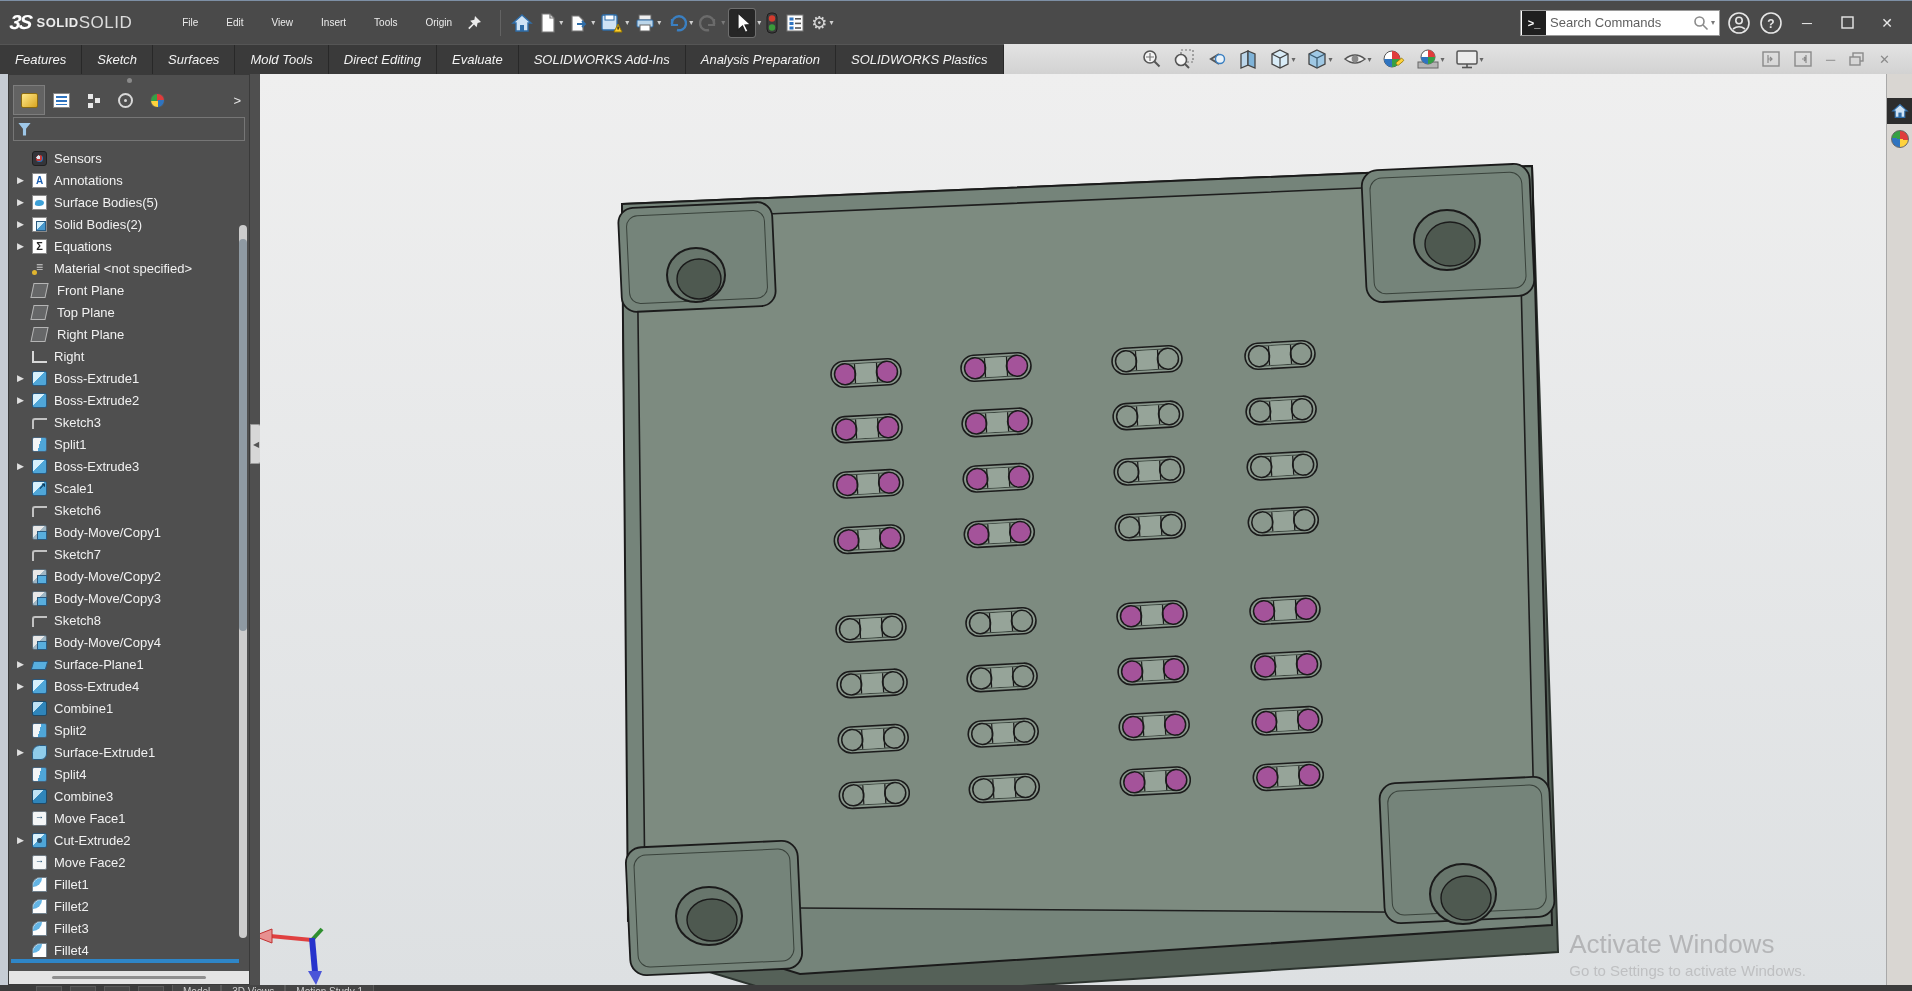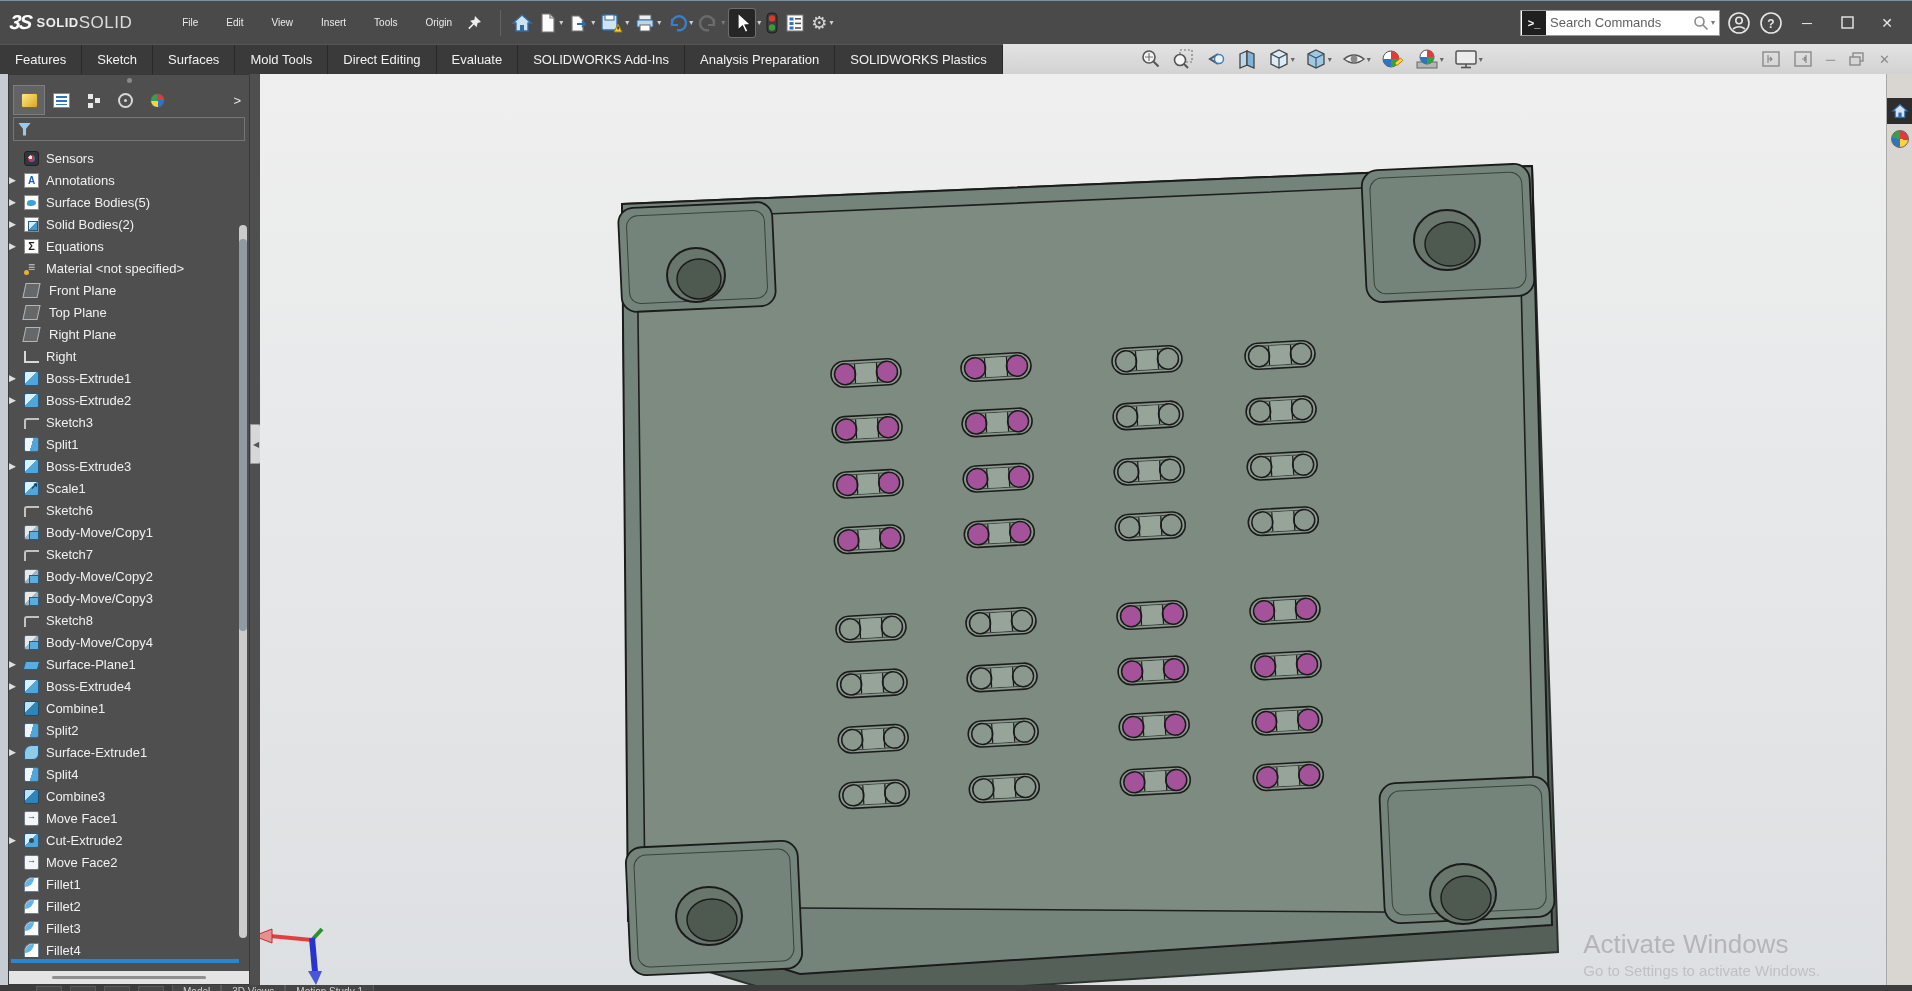--- a/index.html
+++ b/index.html
@@ -27,21 +27,21 @@
   .search-glyph { width:24px; height:24px; background:#1f1f1f; color:#fff; font-size:11px; font-weight:bold; display:flex; align-items:center; justify-content:center; margin:0 4px 0 1px; }
   .searchbox input { border:none; outline:none; flex:1; font-size:13px; color:#ec4899; width:100px; font-family:"Liberation Sans",sans-serif; }
   .searchbox input::placeholder { color:#5f5f5f; }
   .search-mag { margin-right:2px; }
   .searchbox .caret { font-size:8px; color:#777; margin-right:4px; }
   .round-btn { width:26px; height:26px; display:flex; align-items:center; justify-content:center; }
   .win-btn { width:34px; height:30px; display:flex; align-items:center; justify-content:center; color:#e8e8e8; font-size:14px; }
 
   
   .tabrow { height:30px; display:flex; background:#d6d6d6; }
-  .ribbon-tabs { display:flex; background:#3a3a3a; border-top:1px solid #555; }
+  .ribbon-tabs { display:flex; background:#3a3a3a; border-top:1px solid #555;font-style:italic; }
   .rtab { color:#f2f2f2; font-size:13px; line-height:29px; padding:0 15px; border-right:1px solid #282828; white-space:nowrap; }
   .tabrow-rest { flex:1; display:flex; align-items:center; background:linear-gradient(#e3e3e3,#d2d2d2); position:relative; }
   .headsup { display:flex; align-items:center; gap:6px; position:absolute; left:135px; }
   .hbtn { display:flex; align-items:center; padding:1px 2px; border-radius:2px; }
   .hbtn .caret { font-size:8px; color:#666; margin-left:1px; }
   .docwin-controls { position:absolute; right:22px; display:flex; align-items:center; gap:14px; color:#8a8a8a; }
   .dw { font-size:13px; }
 
   
   .main { height:911px; display:flex; position:relative; }
@@ -58,21 +58,21 @@
   .pt-properties { background:#fff; border:1px solid #888; }
   .pt-properties::after { content:""; position:absolute; left:2px; top:2px; right:2px; bottom:2px; background:repeating-linear-gradient(#2f74c0 0 2px,#fff 2px 4px); }
   .pt-config { background:transparent; }
   .pt-config::after { content:""; position:absolute; left:3px; top:1px; width:5px; height:5px; background:#e8e8e8; box-shadow:7px 4px 0 #e8e8e8, 0 9px 0 #e8e8e8; }
   .pt-dimxpert { border:2px solid #d8d8d8; border-radius:50%; width:15px; }
   .pt-dimxpert::after { content:""; position:absolute; left:4px; top:4px; width:3px; height:3px; border-radius:50%; background:#d8d8d8; }
   .pt-display { border-radius:50%; width:15px; background:conic-gradient(#e03c3c 0 90deg,#2f74c0 90deg 180deg,#ffd23c 180deg 270deg,#35a045 270deg 360deg); border:1px solid #555; }
   .filter-row { height:24px; margin:2px 4px; border:1px solid #767676; display:flex; align-items:center; padding-left:4px; }
   .funnel { width:13px; height:13px; background:#9ec7e8; clip-path:polygon(0 0,100% 0,62% 48%,62% 100%,38% 100%,38% 48%); }
   .tree { flex:1; overflow:hidden; margin-top:4px; }
-  .tree-item { display:flex; align-items:center; height:22px; padding-left:0; color:#f1f1f1; font-size:13px; white-space:nowrap; }
+  .tree-item { display:flex; align-items:center; height:22px; padding-left:8px; color:#f1f1f1; font-size:13px; white-space:nowrap; }
   .tw { width:15px; font-size:9px; color:#e0e0e0; flex:0 0 15px; }
   .ticon { width:15px; height:15px; margin-right:7px; flex:0 0 15px; position:relative; display:inline-block; }
   .t-sensor { background:#34353a; border-radius:3px; border:1px solid #202020; }
   .t-sensor::after { content:""; position:absolute; left:3px; top:3px; width:7px; height:7px; border-radius:50%; background:radial-gradient(circle at 35% 35%, #e0e8f0 0 2px, #c23a3a 2px 4px, #2f74c0 4px); }
   .t-annotations { background:#fff; border:1px solid #8a8a8a; color:#1d5fb0; font-weight:bold; font-size:10px; text-align:center; line-height:13px; }
   .t-annotations::after { content:"A"; }
   .t-surface-folder { background:#fdfdfd; border:1px solid #8a8a8a; }
   .t-surface-folder::after { content:""; position:absolute; left:2px; top:4px; width:9px; height:6px; background:#3da1d8; border-radius:40% 60% 50% 50%; transform:skewX(-14deg); }
   .t-solid-folder { background:#fdfdfd; border:1px solid #8a8a8a; }
   .t-solid-folder::after { content:""; position:absolute; left:3px; top:3px; width:8px; height:8px; background:linear-gradient(135deg,#cfeefb 0 45%,#4898cc 45%); border:1px solid #2a5a80; }
@@ -102,21 +102,21 @@
   .hscroll-row { height:13px; background:#e4e4e4; display:flex; align-items:center; justify-content:center; }
   .hscroll-pill { width:64%; height:3px; background:#8f8f8f; border-radius:2px; }
   .vscroll { position:absolute; right:2px; top:150px; bottom:46px; width:8px; background:#cccccc; border-radius:4px; }
   .vscroll-thumb { position:absolute; top:2%; width:8px; height:55%; background:#8f9aa3; border-radius:4px; }
   .splitter { width:10px; background:#4f4f4f; position:relative; }
   .splitter-handle { position:absolute; top:350px; left:0; width:12px; height:40px; background:#d7d7d7; border:1px solid #9a9a9a; border-radius:0 4px 4px 0; font-size:8px; color:#555; display:flex; align-items:center; justify-content:center; }
 
   
   .viewport { flex:1; position:relative; background:linear-gradient(#efefef,#dde0e2); overflow:hidden; }
   .viewport svg.scene { position:absolute; inset:0; }
-  .watermark { position:absolute; right:66px; bottom:6px; color:#b9babc; pointer-events:none; }
+  .watermark { position:absolute; right:80px; bottom:6px; color:#b9babc; pointer-events:none; }
   .wm1 { font-size:26px; font-weight:300; color:#b4b5b7; }
   .wm2 { font-size:15px; color:#bfc0c2; margin-top:2px; }
 
   
   .task-strip { width:26px; background:#d9d6d2; border-left:1px solid #a9a9a9; display:flex; flex-direction:column; align-items:center; padding-top:24px; gap:2px; }
   .ts-home { width:26px; height:26px; background:#2d2d2d; display:flex; align-items:center; justify-content:center; }
   .ts-ball { width:18px; height:18px; border-radius:50%; background:conic-gradient(#e03c3c 0 100deg,#ffd23c 100deg 180deg,#2f74c0 180deg 280deg,#35a045 280deg); border:1px solid #666; margin-top:4px; }
 
   
   .statusbar { height:6px; background:#3c3c3c; overflow:hidden; display:flex; align-items:flex-start; gap:8px; padding-left:36px; }

